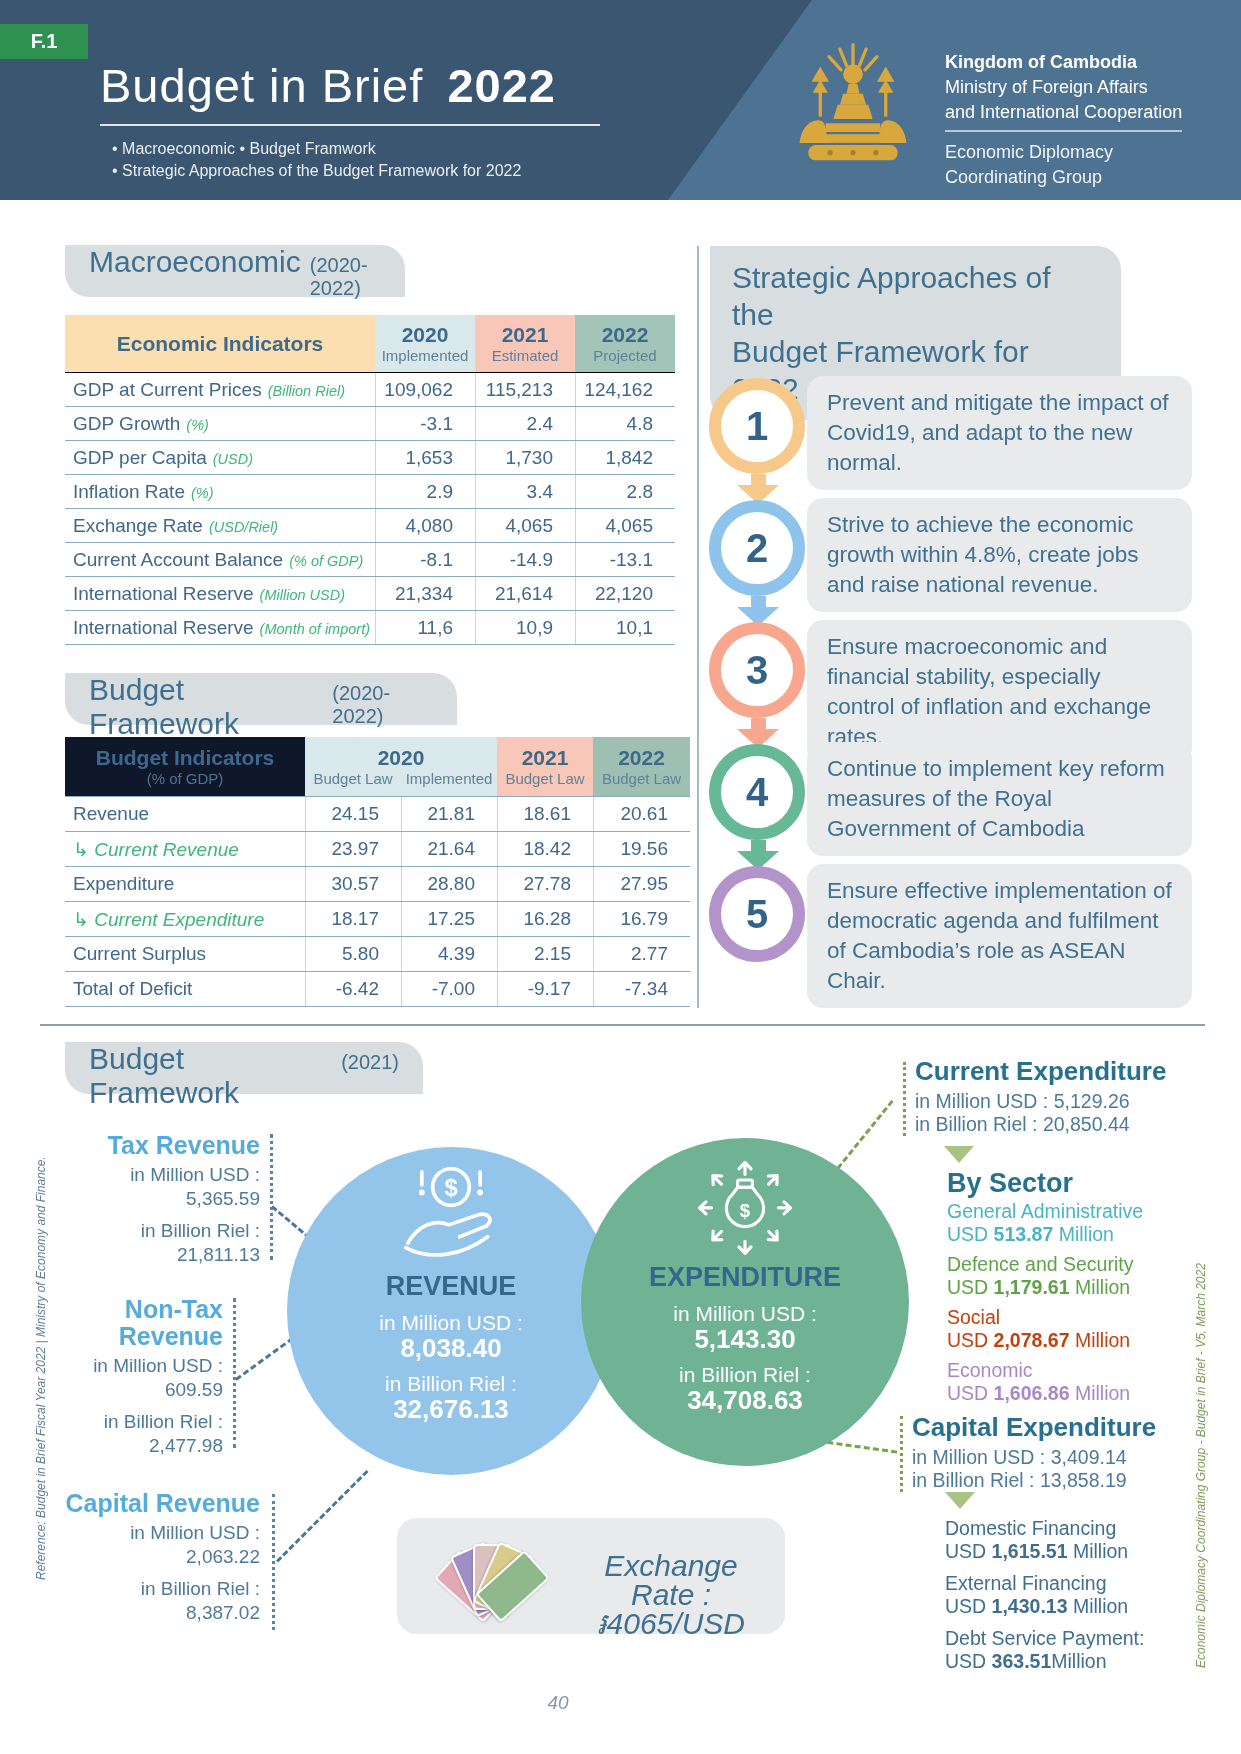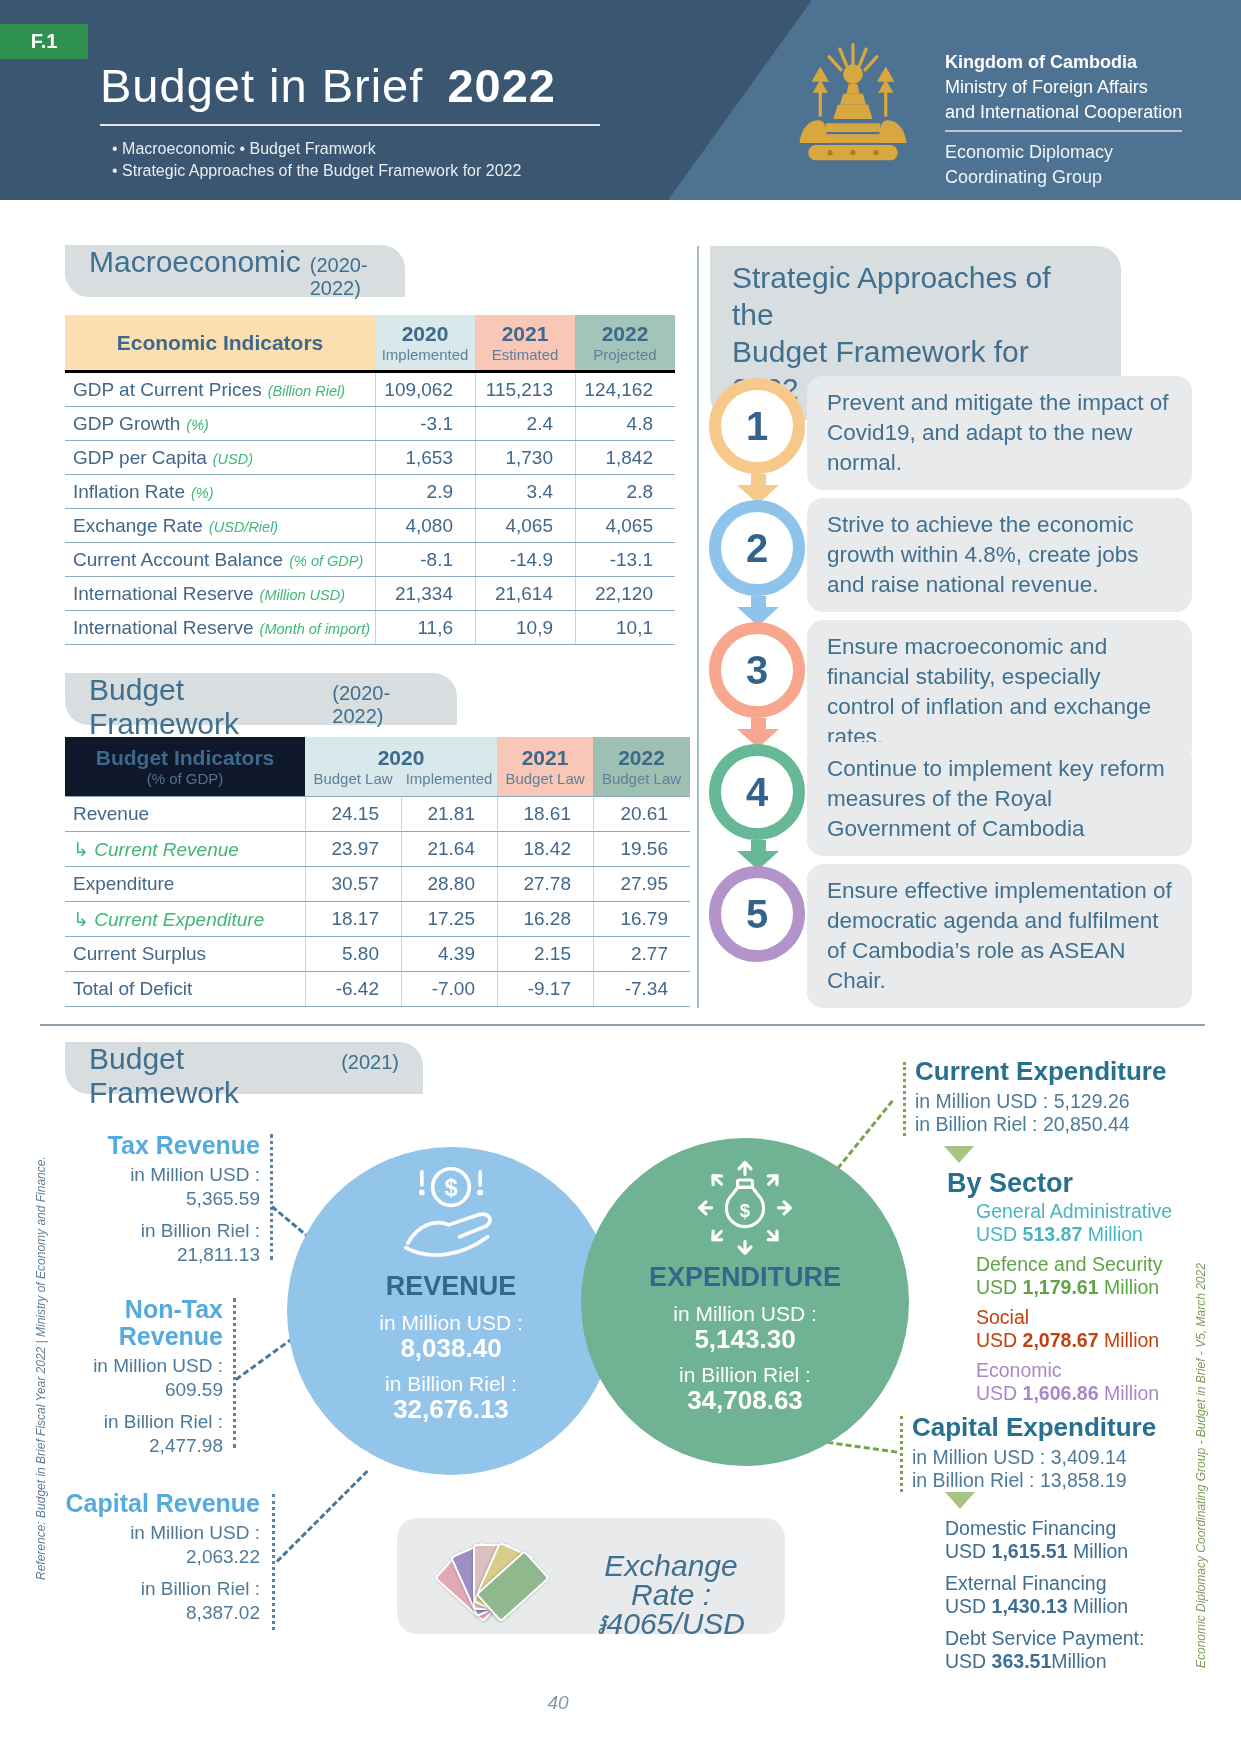--- a/index.html
+++ b/index.html
@@ -74,21 +74,21 @@
       align-items:center;text-align:center;box-sizing:border-box;}
   .c-rev{left:287px;top:1147px;background:#93c4ea;z-index:1;padding-top:12px;}
   .c-exp{left:581px;top:1138px;background:#6fb394;z-index:2;padding-top:16px;}
   .c-name{font-size:27px;font-weight:bold;color:#35678d;margin-top:0px;}
   .c-lbl{color:#fff;font-size:21px;margin-top:9px;line-height:23px;}
   .c-val{color:#fff;font-size:26px;font-weight:bold;line-height:29px;}
   .rp-head{position:absolute;font-size:26px;font-weight:bold;color:#27708f;white-space:nowrap;}
   .rp-line{font-size:19.5px;color:#4e7a99;line-height:23px;}
   .tri-down{position:absolute;width:0;height:0;border-left:15px solid transparent;border-right:15px solid transparent;
       border-top:17px solid #a9c382;}
-  .sector-list{position:absolute;left:976px;top:1200px;}
+  .sector-list{position:absolute;left:947px;top:1200px;}
   .sec-item{font-size:19.5px;line-height:23px;margin-bottom:7px;}
   .fin-list{position:absolute;left:945px;top:1517px;color:#3f6e90;}
   .fin-item{font-size:19.5px;line-height:23px;margin-bottom:9px;}
   .bold{font-weight:bold;}
   .ex-box{position:absolute;left:397px;top:1518px;width:388px;height:116px;background:#e9eaec;border-radius:20px;
       display:flex;align-items:center;}
   .notes-fan{position:relative;width:160px;height:96px;margin-left:14px;}
   .note{position:absolute;left:62px;bottom:14px;width:34px;height:62px;border:2px solid #fff;border-radius:4px;
       transform-origin:50% 92%;box-shadow:0 1px 3px rgba(0,0,0,.28);}
   .ex-text{flex:1;text-align:center;font-style:italic;color:#3f7090;font-size:30px;line-height:29px;padding-right:14px;margin-top:36px;}
@@ -157,21 +157,21 @@
       <div>Economic Diplomacy</div>
       <div>Coordinating Group</div>
     </div>
   </div>
 
   <div class="pill" style="left:65px;top:245px;width:340px;height:52px;">
     <span class="big">Macroeconomic</span>
     <span class="small">(2020-2022)</span>
   </div>
 
-  <div class="tblhead macro-grid abs" style="left:65px;top:315px;width:610px;height:58px;border-bottom:3px solid #000000;">
+  <div class="tblhead macro-grid abs" style="left:65px;top:315px;width:610px;height:58px;border-bottom:1px solid #000000;">
     <div class="hlabel" style="background:#fcdfb0;">Economic Indicators</div>
     <div class="hcell" style="background:#d9e8ea;">
       <div class="yr">2020</div>
       <div class="sm">Implemented</div>
     </div>
     <div class="hcell" style="background:#f9c7b7;">
       <div class="yr">2021</div>
       <div class="sm">Estimated</div>
     </div>
     <div class="hcell" style="background:#a3c4b8;">

